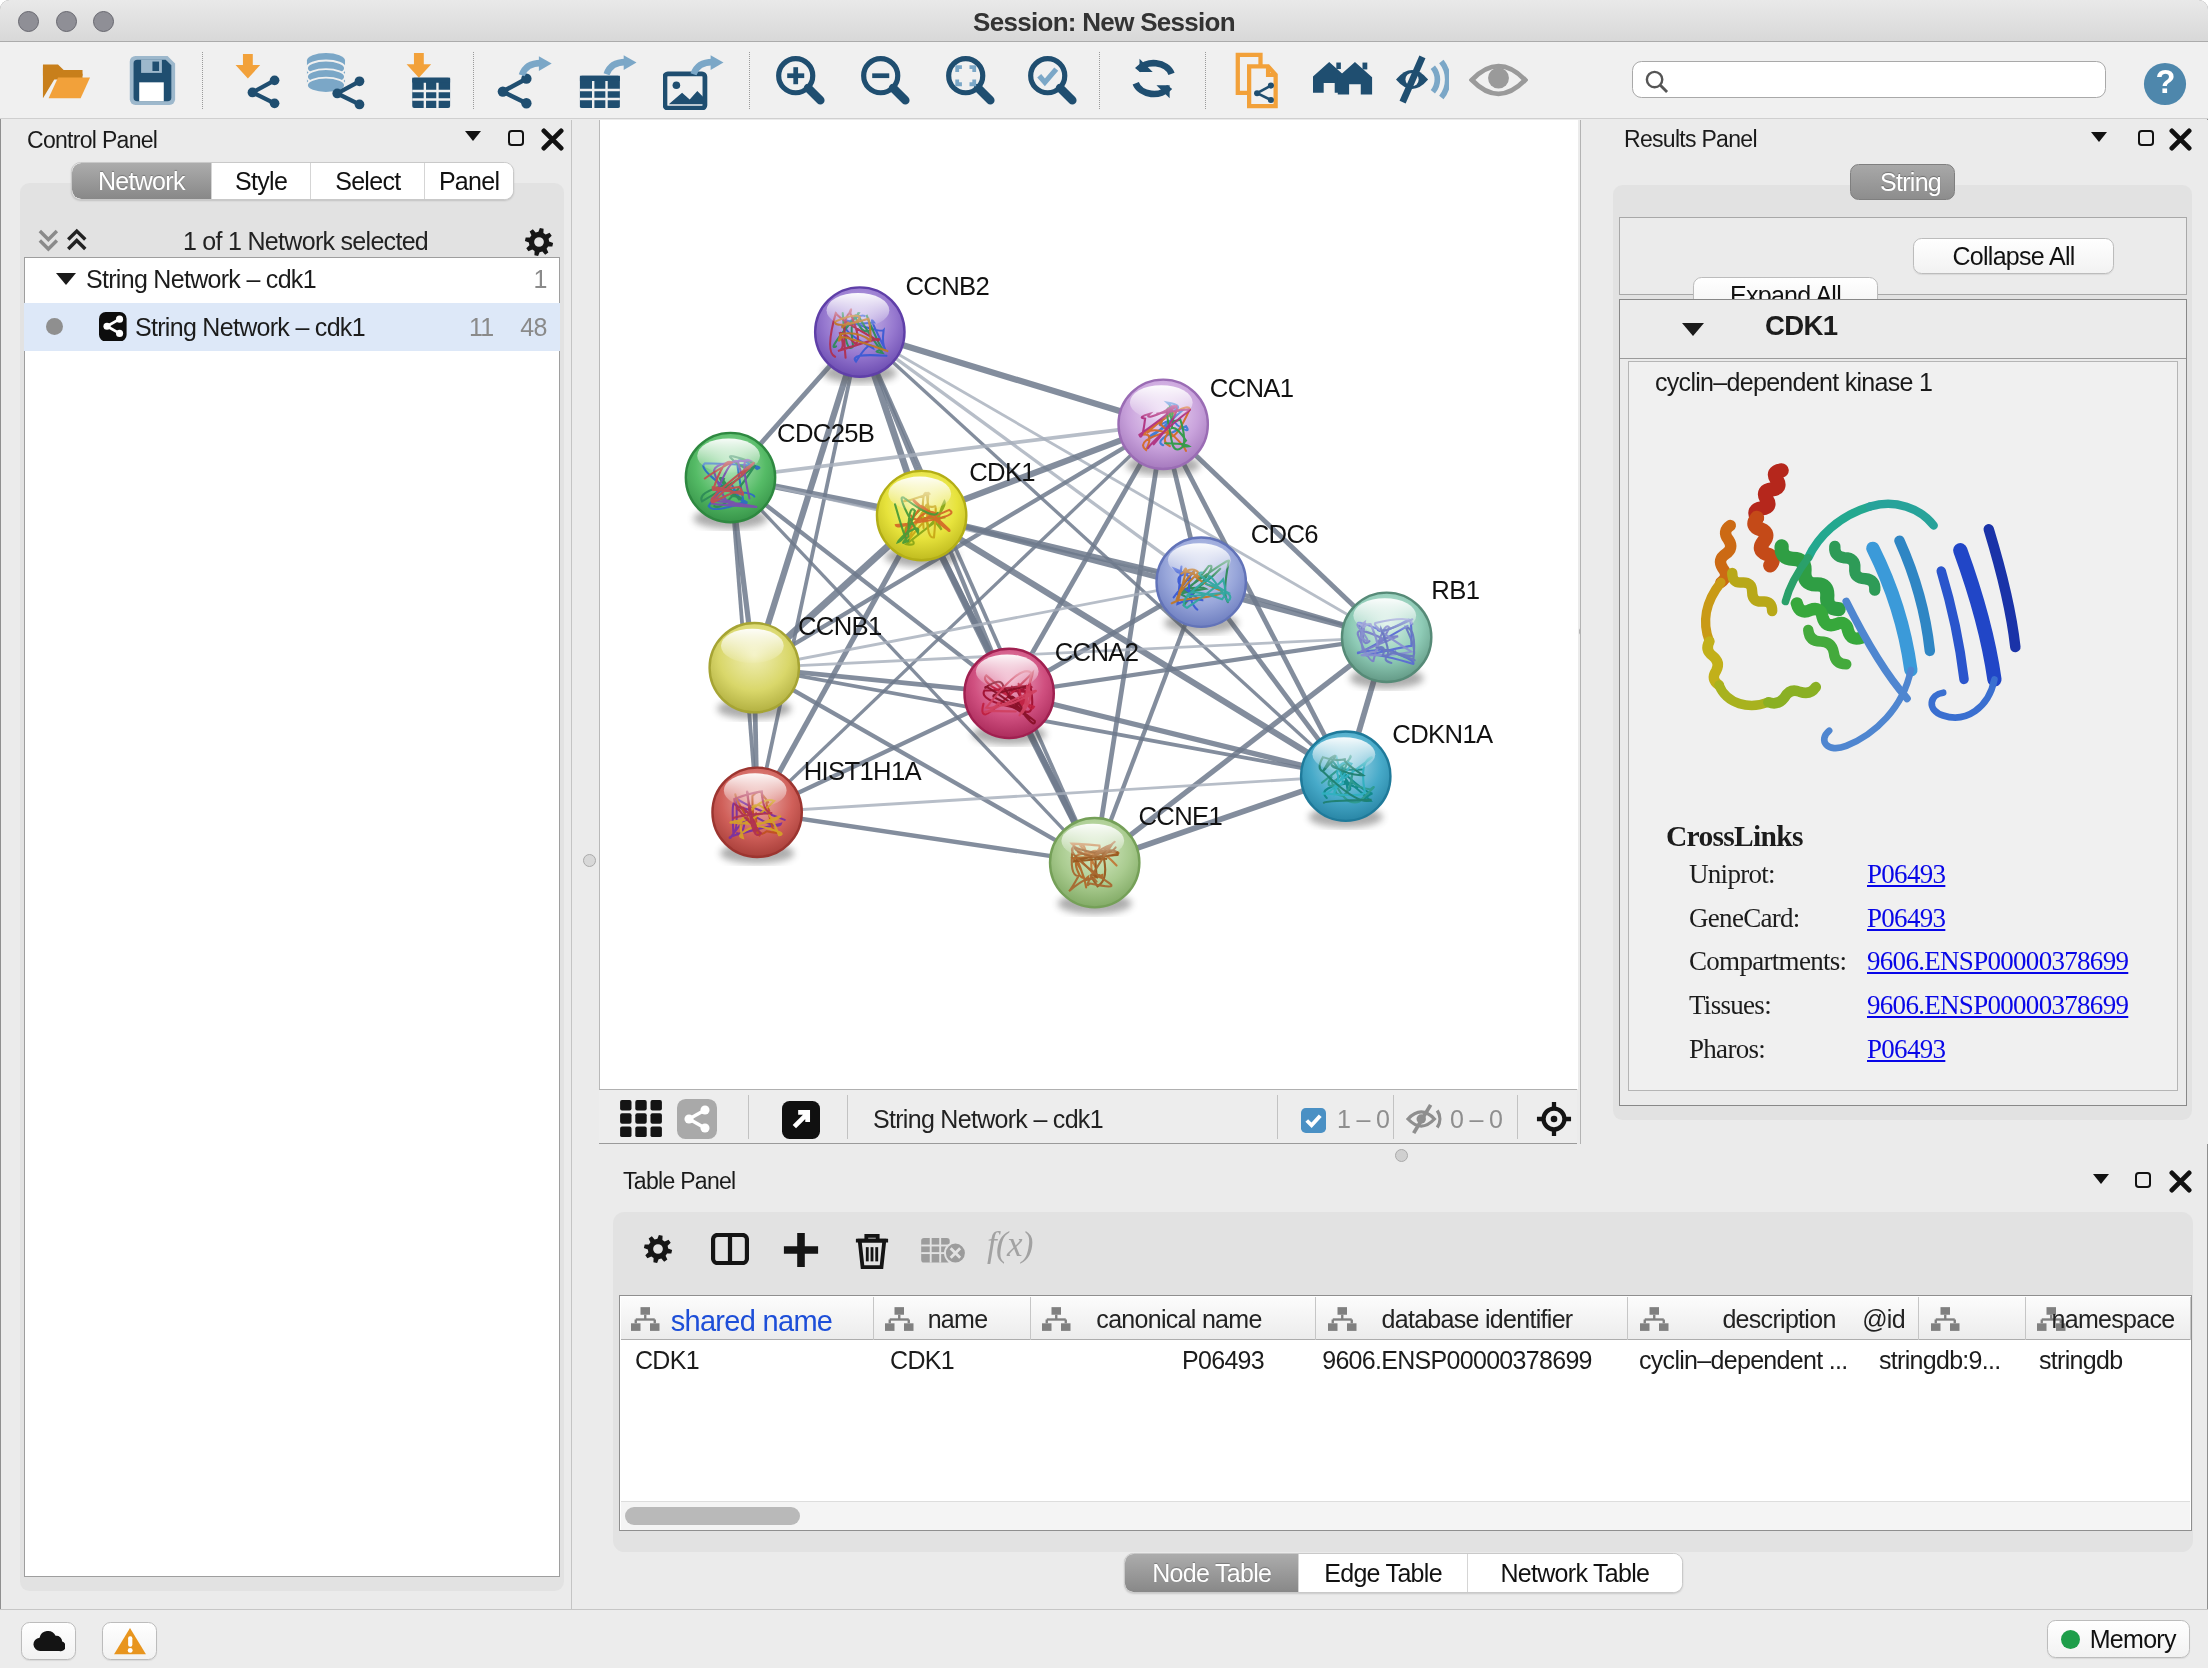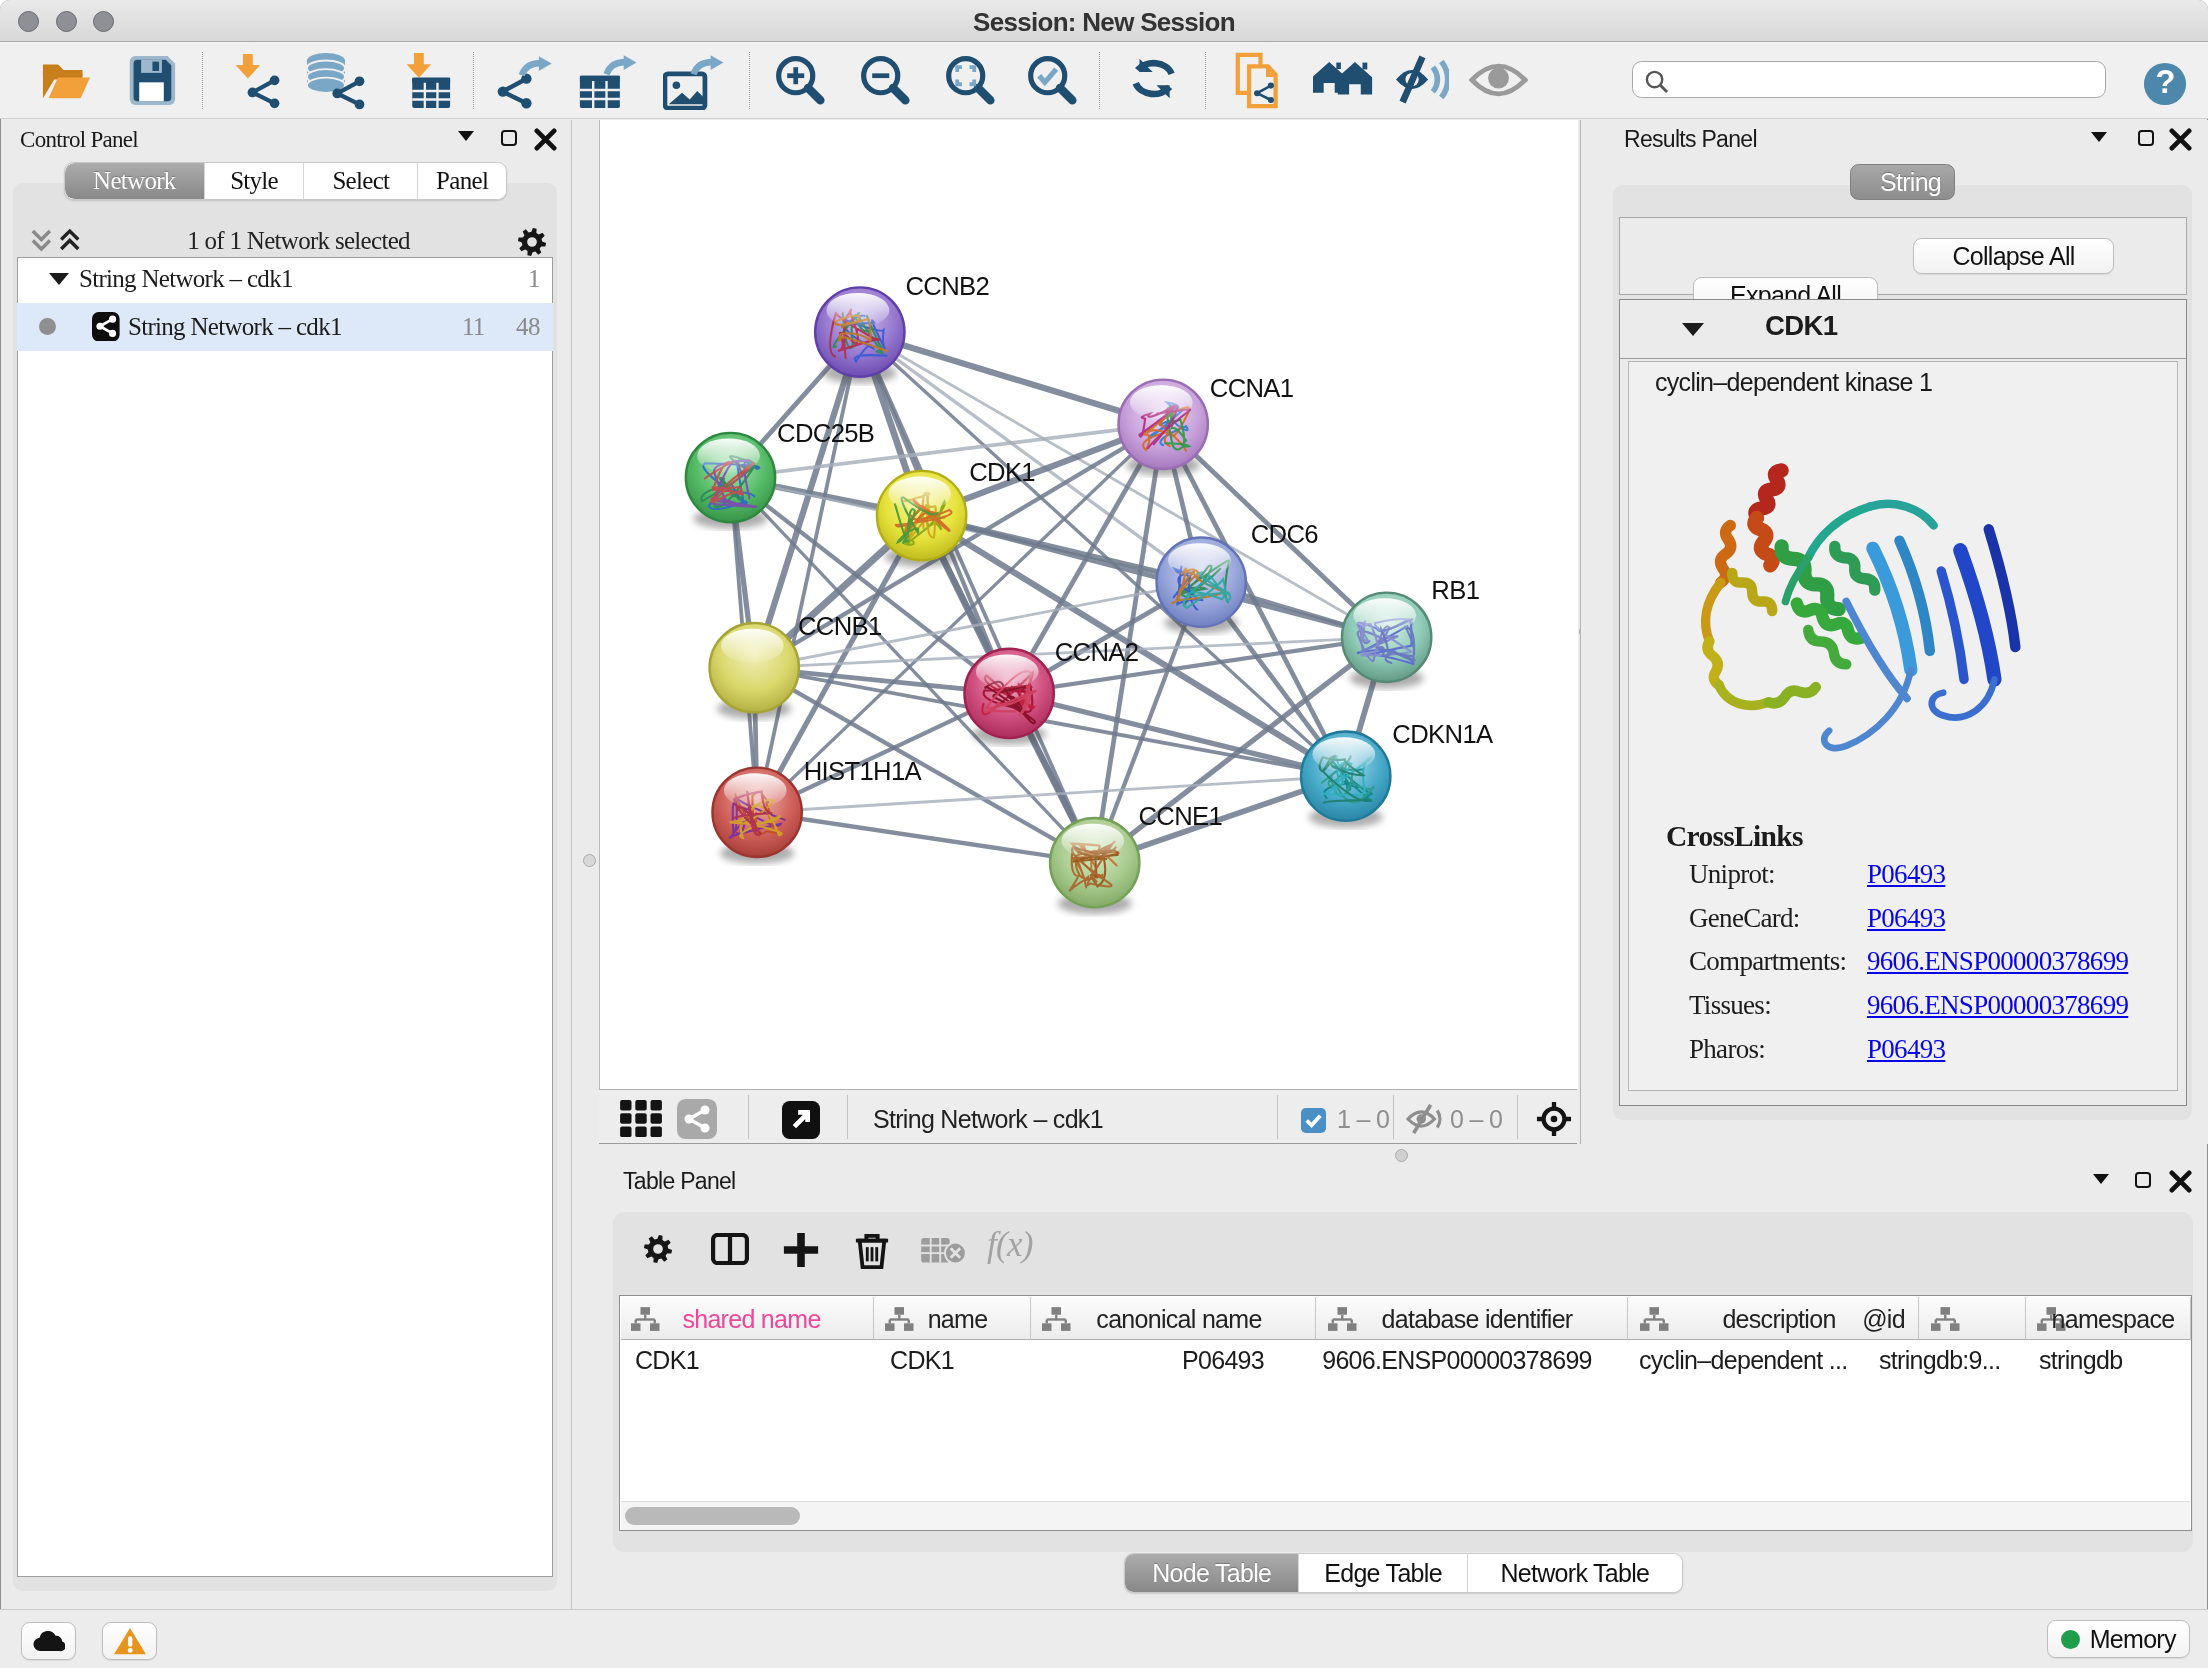--- a/index.html
+++ b/index.html
@@ -166,21 +166,21 @@
       <svg class="abs" style="left:11.4px;top:6.7px" width="25" height="25" viewBox="0 0 26 26">
         <circle cx="11" cy="11" r="8" fill="none" stroke="#555" stroke-width="2.5"></circle>
         <line x1="17" y1="17" x2="24" y2="24" stroke="#555" stroke-width="3"></line>
       </svg>
     </div>
     <svg class="abs" style="left:2142px;top:19px" width="46" height="46" viewBox="0 0 48 48">
       <circle cx="24" cy="24" r="22" fill="#4e87ac"></circle>
       <text x="24" y="33" font-size="34" font-weight="bold" fill="#fff" text-anchor="middle" font-family="Liberation Sans">?</text>
     </svg>
   </div>
-<div class="abs" style="left:1px;top:120px;width:564px;height:1489px;font-family:Liberation Serif, serif;">
+<div class="abs" style="left:8px;top:120px;width:564px;height:1489px;">
  <div class="abs panel-title" style="left:19px;top:6.7px;">Control Panel</div>
  <div class="abs dtri" style="left:457px;top:11.4px;"></div>
  <div class="abs maxbox" style="left:500px;top:9.5px;"></div>
  <svg class="abs" style="left:533px;top:7.6px" width="23" height="23" viewBox="0 0 24 24">
       <path d="M3 3 L21 21 M21 3 L3 21" stroke="#111" stroke-width="5" stroke-linecap="round"></path>
     </svg>
  <div class="abs" style="left:12.4px;top:63px;width:544px;height:1408px;background:#e2e2e2;border-radius:9.5px;"></div>
  <div class="tabgrp" style="left:63px;top:42px;width:441px;height:36px;">
    <div class="tab sel" style="width:139px;border-radius:9.5px 0 0 9.5px;">Network</div>
    <div class="tab" style="width:99px;">Style</div>
@@ -565,21 +565,21 @@
 <div class="abs" style="left:619px;top:1297px;width:255px;height:43px;border-right:1px solid #c6c6c6;box-sizing:border-box;"></div>
 <div class="abs" style="left:631px;top:1307px;"><svg width="28.5" height="25" viewBox="0 0 30 26">
       <rect x="10" y="0" width="10" height="8" fill="#808080"></rect>
       <line x1="15" y1="8" x2="15" y2="13" stroke="#808080" stroke-width="2.5"></line>
       <line x1="5" y1="13" x2="25" y2="13" stroke="#808080" stroke-width="2.5"></line>
       <line x1="5" y1="13" x2="5" y2="17" stroke="#808080" stroke-width="2.5"></line>
       <line x1="25" y1="13" x2="25" y2="17" stroke="#808080" stroke-width="2.5"></line>
       <rect x="0" y="17" width="10" height="8" fill="#808080"></rect>
       <rect x="20" y="17" width="10" height="8" fill="#808080"></rect>
     </svg></div>
-<div class="abs" style="left:629px;top:1305px;width:245px;text-align:center;font-size:25px;color:#ec4899;">shared name</div>
+<div class="abs" style="left:629px;top:1305px;width:245px;text-align:center;font-size:29px;color:#1d4ed8;">shared name</div>
 <div class="abs" style="left:874px;top:1297px;width:157px;height:43px;border-right:1px solid #c6c6c6;box-sizing:border-box;"></div>
 <div class="abs" style="left:885px;top:1307px;"><svg width="28.5" height="25" viewBox="0 0 30 26">
       <rect x="10" y="0" width="10" height="8" fill="#808080"></rect>
       <line x1="15" y1="8" x2="15" y2="13" stroke="#808080" stroke-width="2.5"></line>
       <line x1="5" y1="13" x2="25" y2="13" stroke="#808080" stroke-width="2.5"></line>
       <line x1="5" y1="13" x2="5" y2="17" stroke="#808080" stroke-width="2.5"></line>
       <line x1="25" y1="13" x2="25" y2="17" stroke="#808080" stroke-width="2.5"></line>
       <rect x="0" y="17" width="10" height="8" fill="#808080"></rect>
       <rect x="20" y="17" width="10" height="8" fill="#808080"></rect>
     </svg></div>

